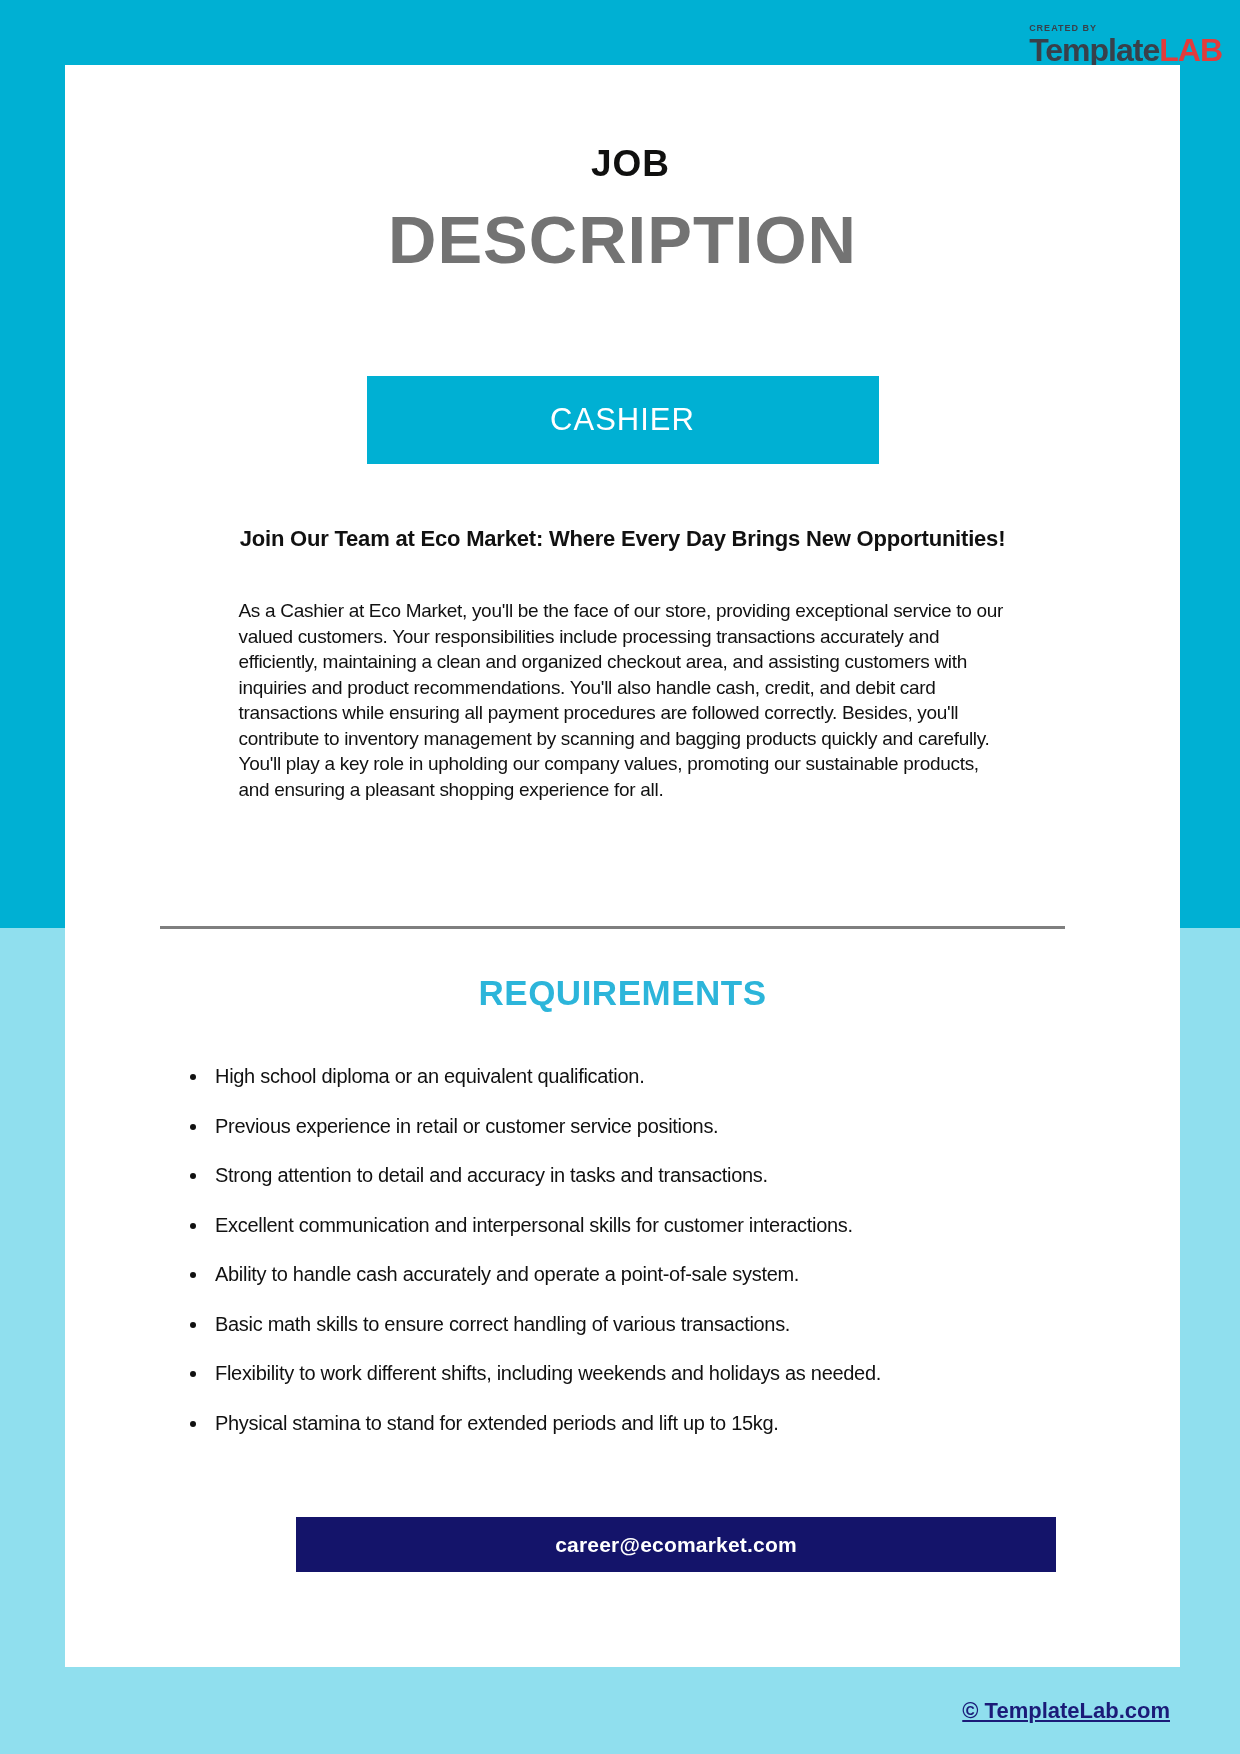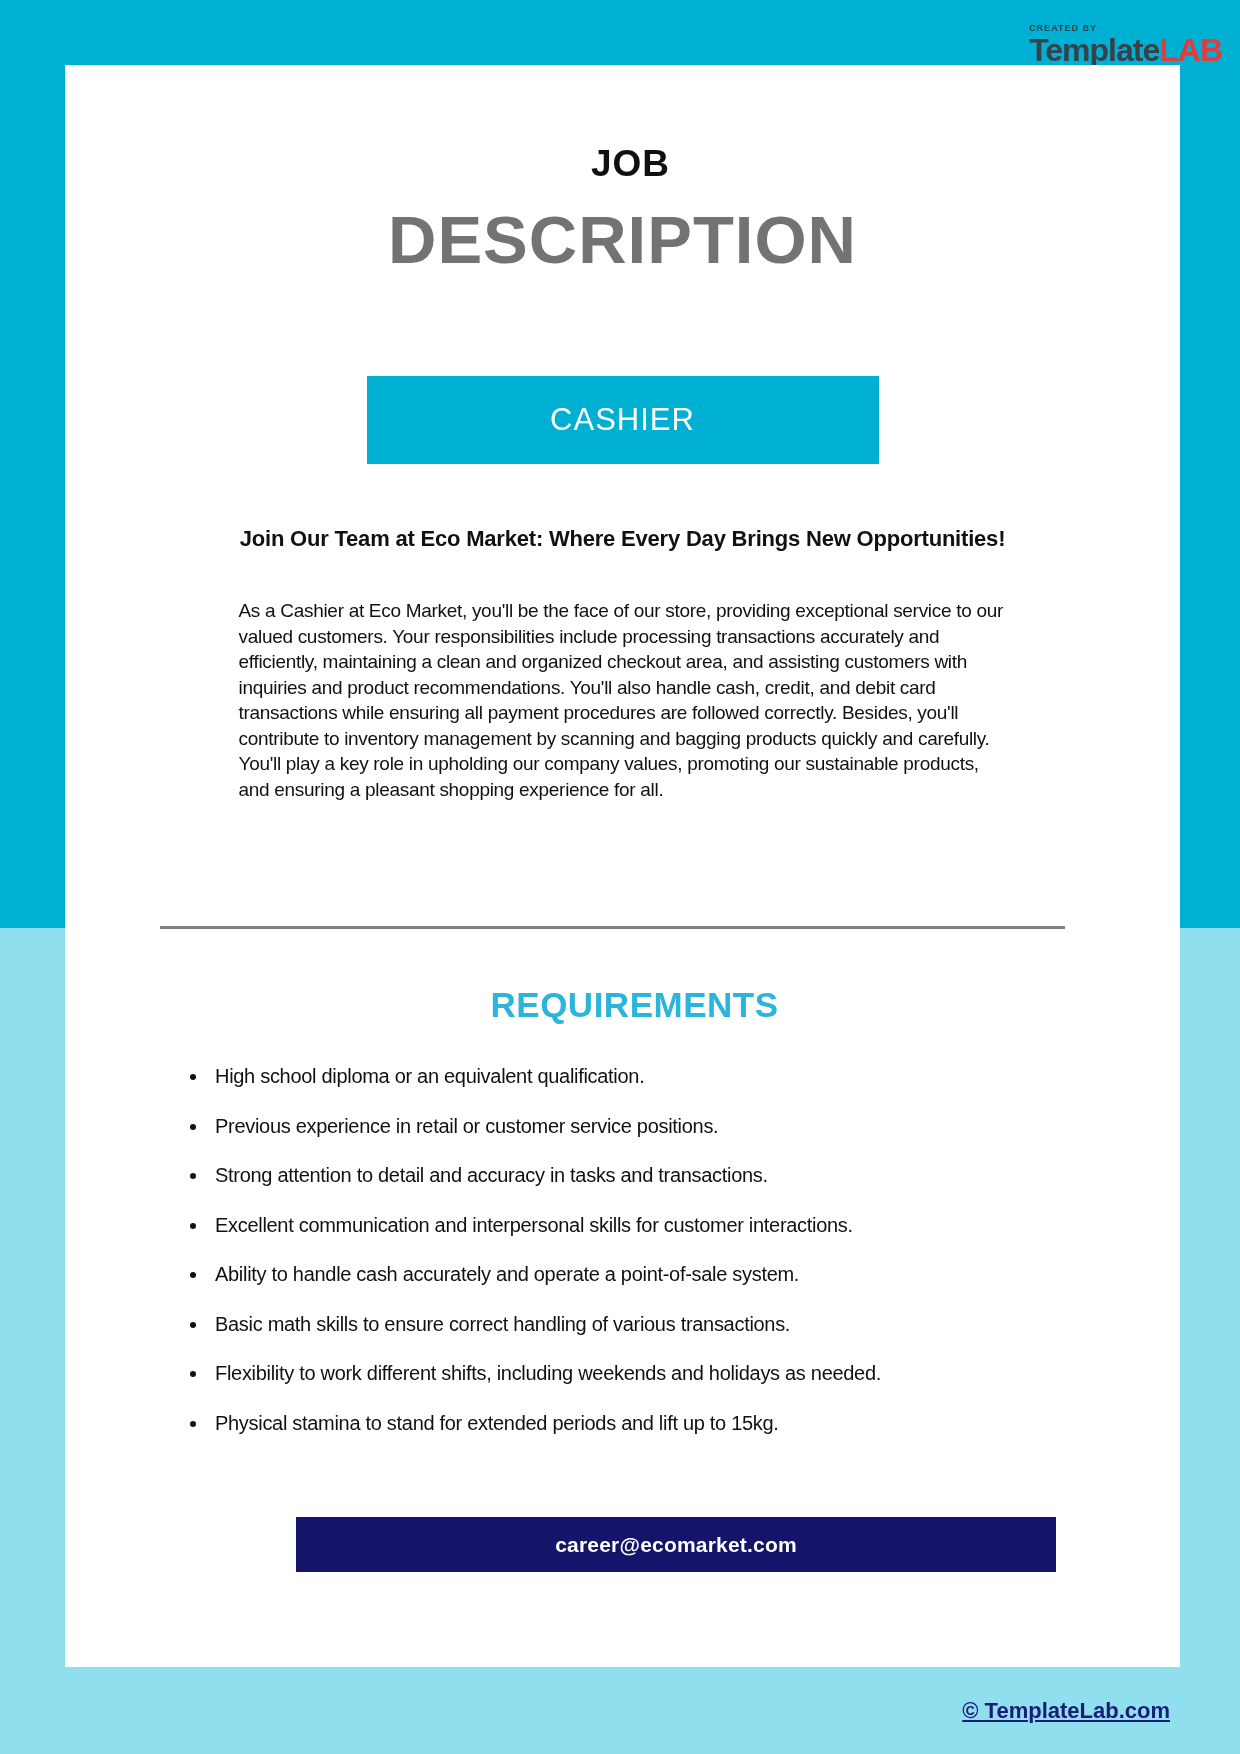--- a/index.html
+++ b/index.html
@@ -63,21 +63,21 @@
     font-size:19px; line-height:25.5px; color:#111111; letter-spacing:-0.3px;
     text-align:left;
   }
 
   .divider {
     width:905px; height:0; border:none; border-top:3px solid #7f7f7f;
     margin:0 auto; position:absolute; top:861px; left:95px;
   }
 
   .requirements-heading {
-    margin:12px; position:absolute; top:908px; left:0; width:100%;
+    margin:0; position:absolute; top:908px; left:0; width:100%;
     font-size:35px; font-weight:bold; color:#2cb5da; letter-spacing:0.5px;
   }
 
   .requirements-list {
     position:absolute; top:1000px; left:122px; width:900px;
     text-align:left; margin:0; padding:0 0 0 22px;
   }
   .requirements-list li {
     font-size:20px; color:#111111; letter-spacing:-0.3px;
     margin-bottom:26.5px; padding-left:6px;

